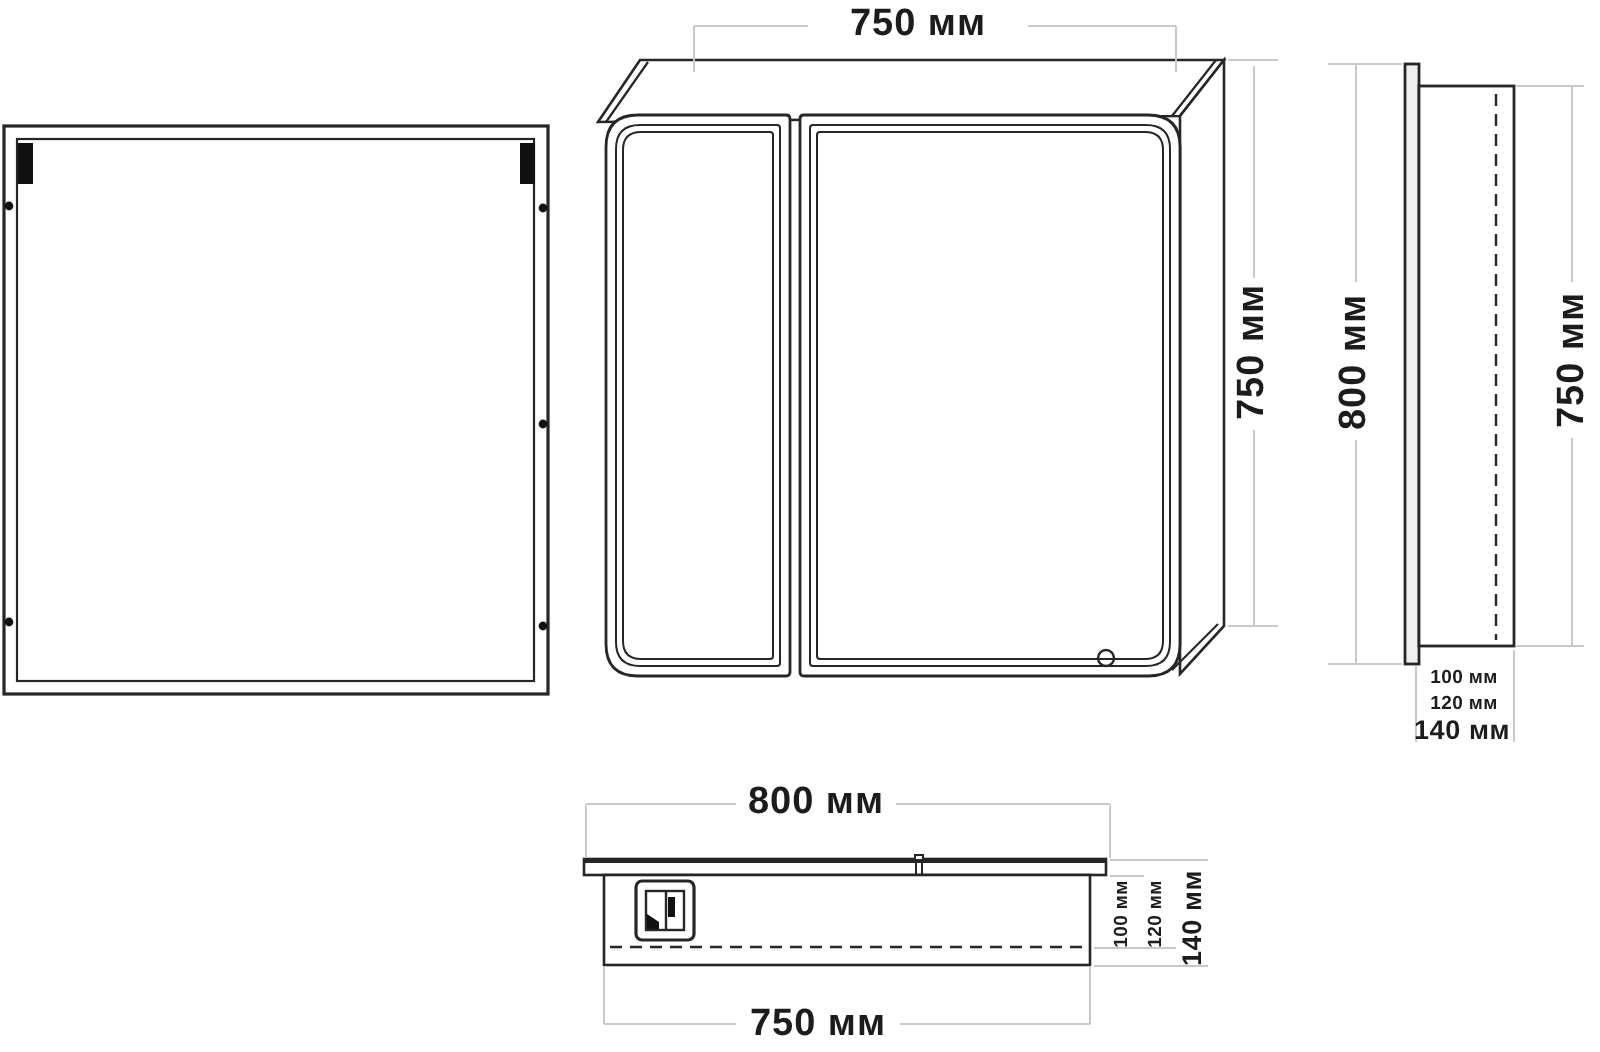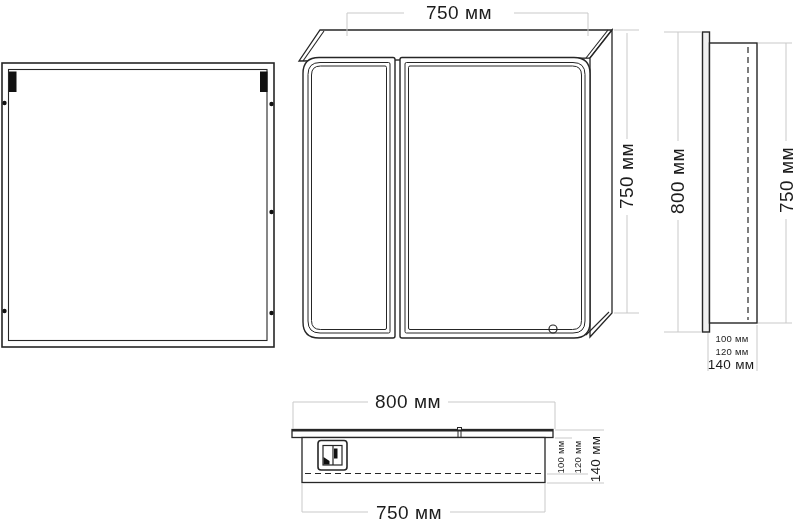--- a/index.html
+++ b/index.html
@@ -1,17 +1,17 @@
 <!DOCTYPE html>
 <html><head>
 <meta charset="utf-8">
 <style>
   html,body{margin:0;padding:0;background:#fff;}
   #stage{position:relative;width:800px;height:526px;background:#ffffff;overflow:hidden;
-         font-family:"Liberation Sans",sans-serif;}
+         font-family:"Liberation Sans",sans-serif;font-weight:bold;}
   #stage svg{position:absolute;left:0;top:0;}
   .lbl{position:absolute;color:#1c1c1c;white-space:nowrap;line-height:1;
        transform:translate(-50%,-50%);font-family:"Liberation Sans",sans-serif;}
   .lbl.rot{transform:translate(-50%,-50%) rotate(-90deg);}
   .big{font-size:19px;letter-spacing:.5px;}
   .mid{font-size:13.5px;letter-spacing:.3px;}
   .small{font-size:9.5px;letter-spacing:.2px;}
   #lbl-front-width{left:459px;top:12px;}
   #lbl-front-height{left:626px;top:176px;}
   #lbl-side-door-height{left:677px;top:181px;}

